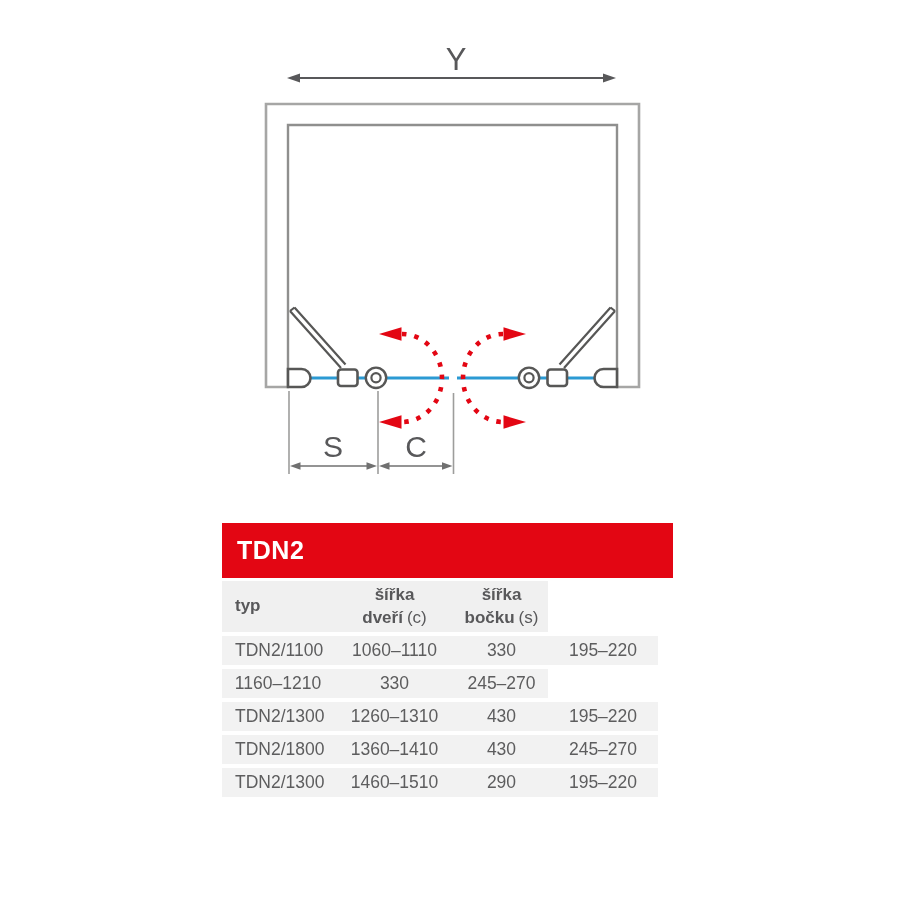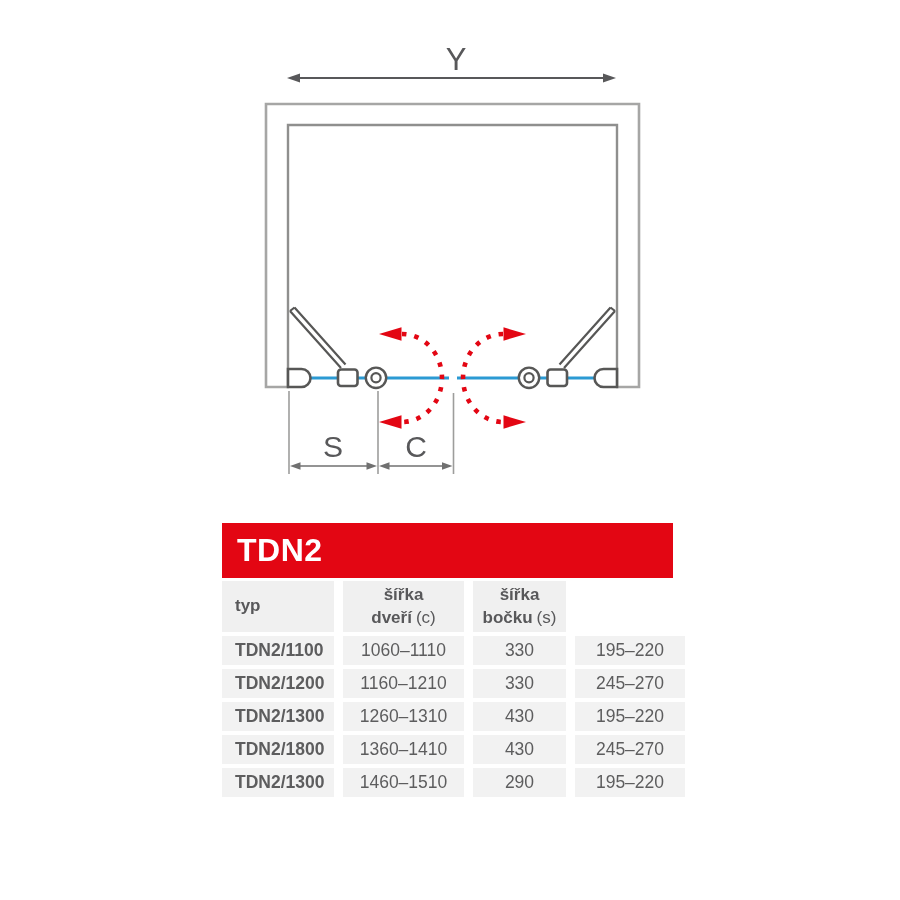--- a/index.html
+++ b/index.html
@@ -7,44 +7,44 @@
     position:relative; width:900px; height:900px; background:#ffffff;
     font-family:"Liberation Sans", sans-serif; overflow:hidden;
   }
   .diagram { position:absolute; left:0; top:0; }
 
   
   .spec-table { position:absolute; left:222px; top:523px; width:451px; }
   .table-title {
     height:55px; display:flex; align-items:center;
     padding-left:15px; box-sizing:border-box;
-    color:#ffffff; font-size:32px; font-weight:bold; letter-spacing:0.5px;
+    color:#ffffff; font-size:25px; font-weight:bold; letter-spacing:0.5px;
   }
   .thead, .tr {
     display:grid;
     grid-template-columns:112px 121px 93px 110px;
-    column-gap:9px;
+    column-gap:0;
   }
   .thead { margin-top:3px; }
   .th {
     background:#f0f0f0; height:51px;
     display:flex; flex-direction:column; justify-content:center; align-items:center;
     font-size:17px; font-weight:bold; color:#58585a; line-height:1.3;
   }
   .th.col-typ { align-items:flex-start; padding-left:13px; box-sizing:border-box; }
   .hdr-line:empty { display:none; }
   .unit { font-weight:normal; margin-left:4px; }
   .unit:empty { display:none; }
   .tr { margin-top:4px; }
   .td {
     background:#f2f2f2; height:29px;
     display:flex; align-items:center; justify-content:center;
     font-size:17.5px; color:#5d5d5e;
   }
-  .td.col-typ { justify-content:flex-start; padding-left:13px; box-sizing:border-box;font-weight:bold; }
+  .td.col-typ { justify-content:flex-start; padding-left:13px; box-sizing:border-box; }
 </style>
 </head>
 <body>
 
 <div class="page">
 
   <svg class="diagram" width="900" height="512" viewBox="0 0 900 512">
 
     <g>
       <line x1="298" y1="78" x2="605" y2="78" stroke="#58585a" stroke-width="1.8"></line>
@@ -132,21 +132,20 @@
       </div>
     </div>
 
     <div class="tr">
       <div class="td col-typ">TDN2/1100</div>
       <div class="td">1060–1110</div>
       <div class="td">330</div>
       <div class="td">195–220</div>
     </div>
     <div class="tr">
-      <div class="td col-typ">TDN2/1200</div>
       <div class="td">1160–1210</div>
       <div class="td">330</div>
       <div class="td">245–270</div>
     </div>
     <div class="tr">
       <div class="td col-typ">TDN2/1300</div>
       <div class="td">1260–1310</div>
       <div class="td">430</div>
       <div class="td">195–220</div>
     </div>

